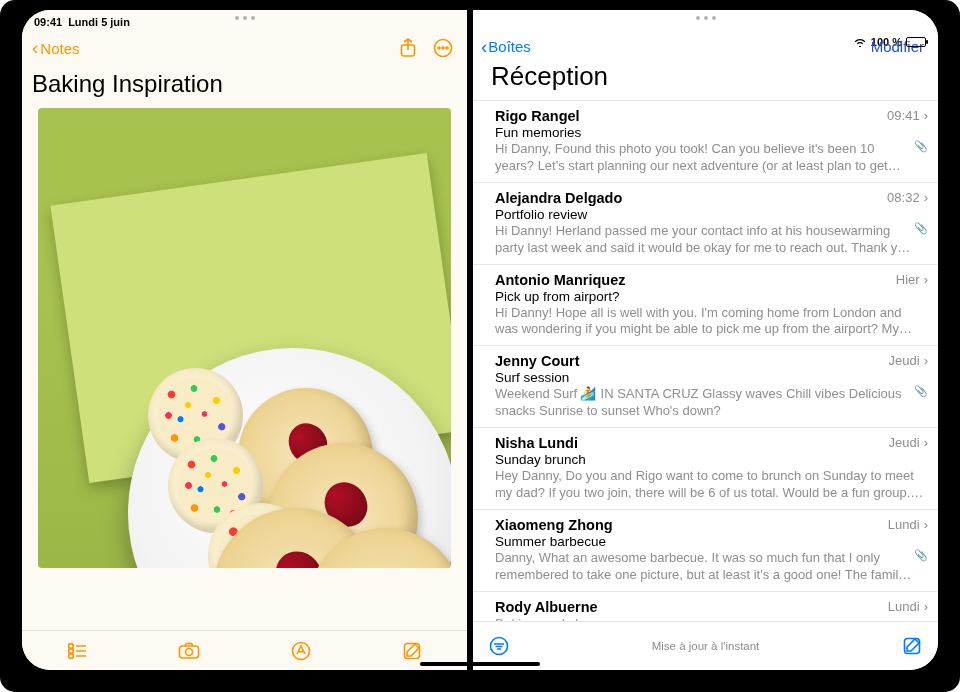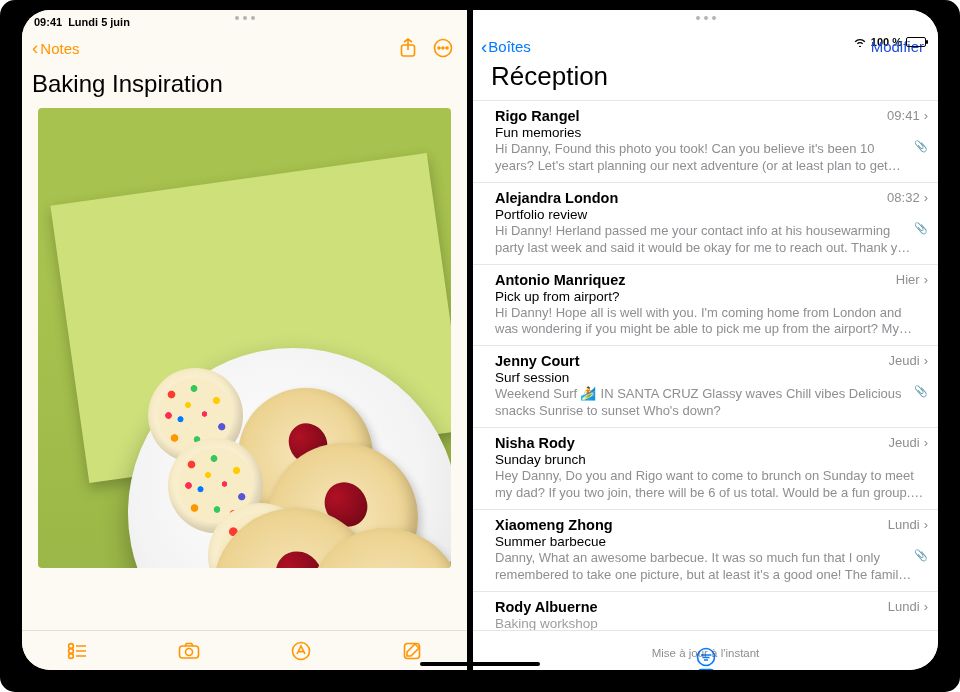--- a/index.html
+++ b/index.html
@@ -185,27 +185,26 @@
   .mail-row:first-child { border-top: 0.5px solid #e5e5ea;}
   .mail-head { display:flex; justify-content:space-between; align-items:flex-start;}
   .sender { font-size:14.5px; font-weight:600; color:#000;}
   .time-group { display:flex; align-items:center; gap:4px; color:#8e8e93; font-size:13px;}
   .subject { font-size:13.5px; color:#000000; font-weight:500; margin-top:1px;}
   .preview { font-size:13px; color:#8e8e93; line-height:1.3; margin-top:1px;
     display:-webkit-box; -webkit-line-clamp:2; -webkit-box-orient:vertical; overflow:hidden;}
   .clip { font-size:11px; color:#8e8e93;}
   .mail-row.cut .subject, .mail-row.cut .preview { opacity:0.4;}
   .mail-toolbar {
-    height: 40px;
+    height: 49px;
     border-top: 0.5px solid #e5e5ea;
     display:flex; align-items:center; justify-content:space-between;
     padding: 16px 16px;
     color:#007aff;
     position:relative;
-    flex-direction:column;
   }
   .mail-status {
     position:absolute; left:0; right:0; text-align:center;
     font-size:11.5px; color:#3c3c4399;
   }
   .home-indicator {
     position:absolute;
     left:50%; bottom:4px; transform:translateX(-50%);
     width:120px; height:4px; border-radius:3px; background:#000;
   }
@@ -354,21 +353,21 @@
           </div>
           <div class="subject">Fun memories</div>
           <div class="mail-head">
             <div class="preview">Hi Danny, Found this photo you took! Can you believe it's been 10 years? Let's start planning our next adventure (or at least plan to get together soon!) P.S…</div>
             <span class="clip">📎</span>
           </div>
         </div>
 
         <div class="mail-row">
           <div class="mail-head">
-            <span class="sender">Alejandra London</span>
+            <span class="sender">Alejandra Delgado</span>
             <span class="time-group">
               <span>08:32</span>
               <span>›</span>
             </span>
           </div>
           <div class="subject">Portfolio review</div>
           <div class="mail-head">
             <div class="preview">Hi Danny! Herland passed me your contact info at his housewarming party last week and said it would be okay for me to reach out. Thank you so, so m…</div>
             <span class="clip">📎</span>
           </div>
@@ -396,21 +395,21 @@
           </div>
           <div class="subject">Surf session</div>
           <div class="mail-head">
             <div class="preview">Weekend Surf 🏄 IN SANTA CRUZ Glassy waves Chill vibes Delicious snacks Sunrise to sunset Who's down?</div>
             <span class="clip">📎</span>
           </div>
         </div>
 
         <div class="mail-row">
           <div class="mail-head">
-            <span class="sender">Nisha Rody</span>
+            <span class="sender">Nisha Lundi</span>
             <span class="time-group">
               <span>Jeudi</span>
               <span>›</span>
             </span>
           </div>
           <div class="subject">Sunday brunch</div>
           <div class="preview">Hey Danny, Do you and Rigo want to come to brunch on Sunday to meet my dad? If you two join, there will be 6 of us total. Would be a fun group. Even if…</div>
         </div>
 
         <div class="mail-row">

